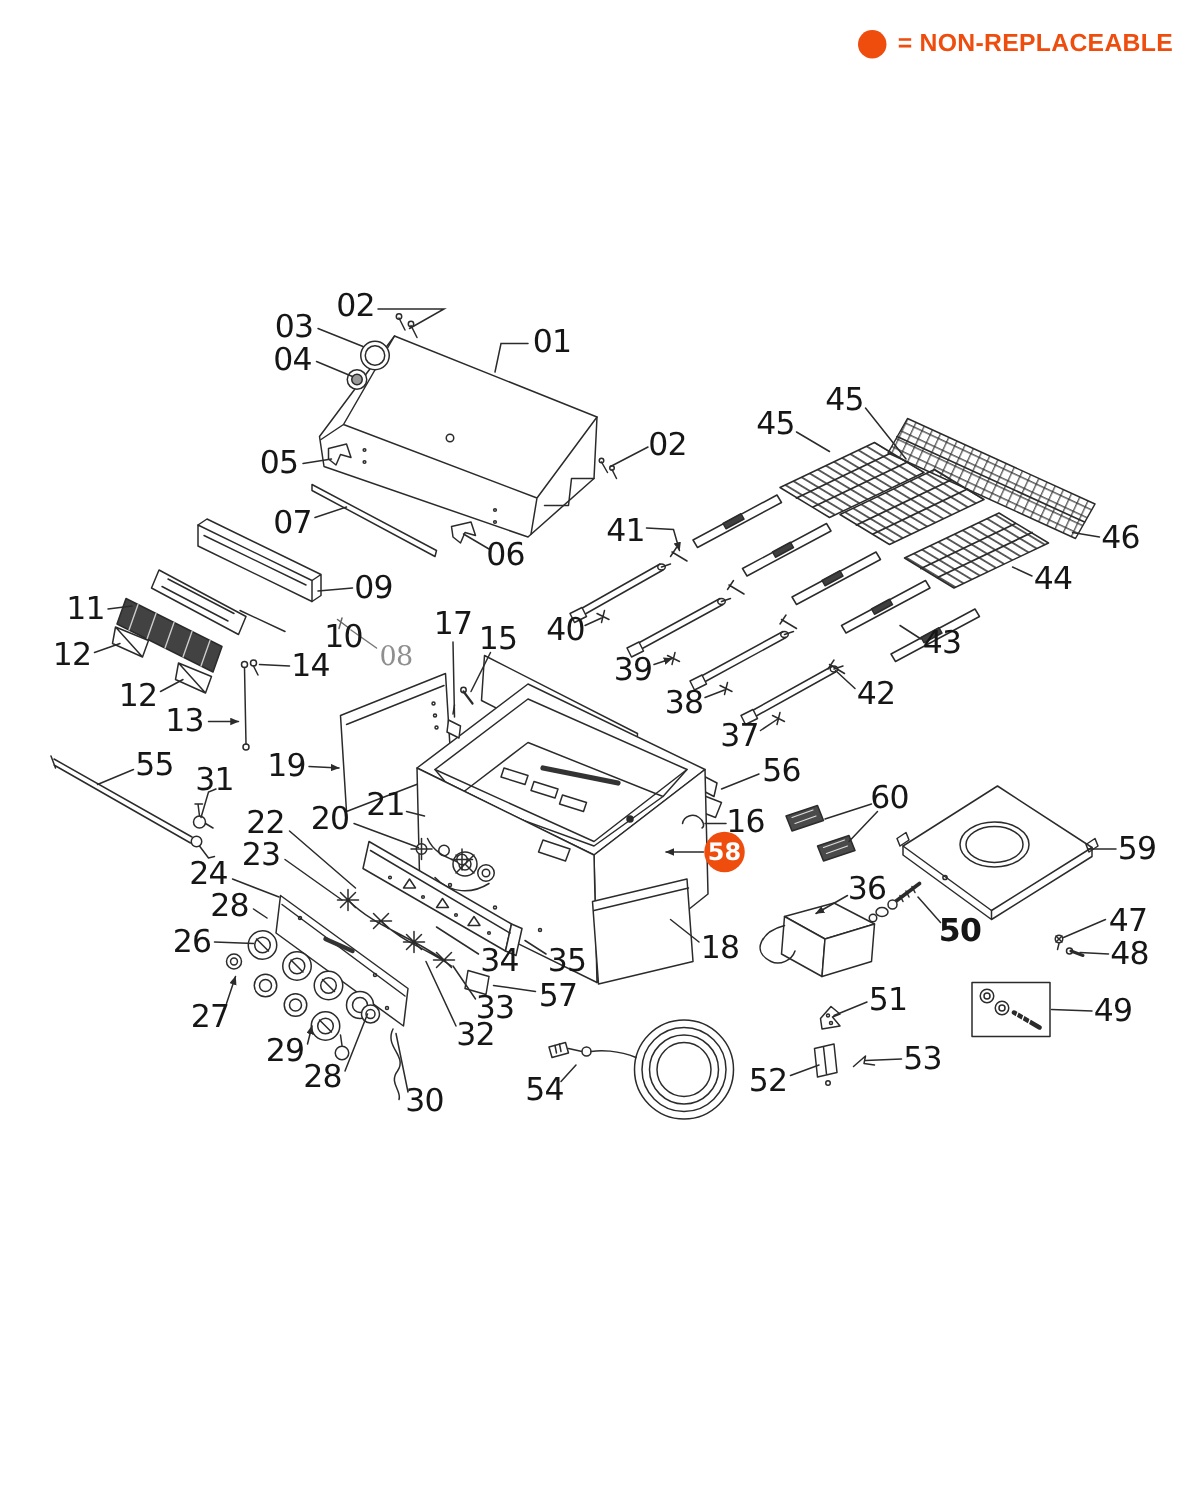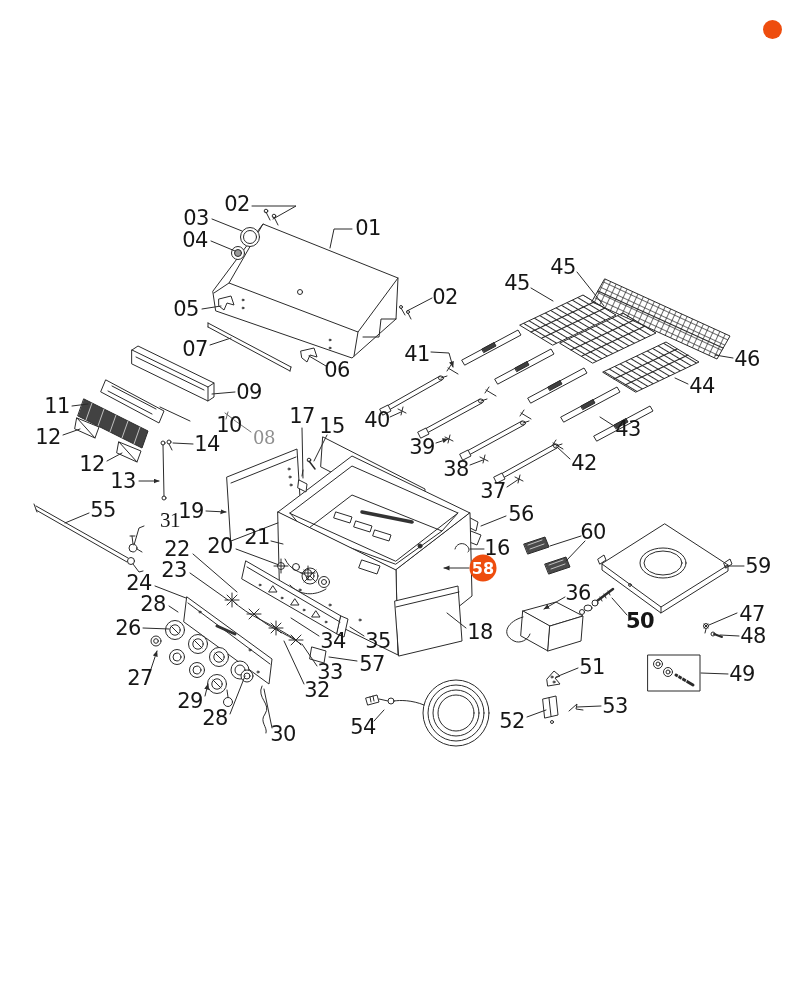--- a/index.html
+++ b/index.html
@@ -494,21 +494,21 @@
       <div class="part-label default" style="left: 257px; top: 537px;">21</div>
       <div class="part-label default" style="left: 177px; top: 549px;">22</div>
       <div class="part-label default" style="left: 174px; top: 570px;">23</div>
       <div class="part-label default" style="left: 139px; top: 583px;">24</div>
       <div class="part-label default" style="left: 153px; top: 604px;">28</div>
       <div class="part-label default" style="left: 128px; top: 628px;">26</div>
       <div class="part-label default" style="left: 140px; top: 678px;">27</div>
       <div class="part-label default" style="left: 215px; top: 718px;">28</div>
       <div class="part-label default" style="left: 190px; top: 701px;">29</div>
       <div class="part-label default" style="left: 283px; top: 734px;">30</div>
-      <div class="part-label default" style="left: 170px; top: 520px; font-family: Liberation Serif, serif;">31</div>
+      <div class="part-label default" style="left: 143px; top: 520px;">31</div>
       <div class="part-label default" style="left: 317px; top: 690px;">32</div>
       <div class="part-label default" style="left: 330px; top: 672px;">33</div>
       <div class="part-label default" style="left: 333px; top: 641px;">34</div>
       <div class="part-label default" style="left: 378px; top: 641px;">35</div>
       <div class="part-label default" style="left: 578px; top: 593px;">36</div>
       <div class="part-label default" style="left: 493px; top: 491px;">37</div>
       <div class="part-label default" style="left: 456px; top: 469px;">38</div>
       <div class="part-label default" style="left: 422px; top: 447px;">39</div>
       <div class="part-label default" style="left: 377px; top: 420px;">40</div>
       <div class="part-label default" style="left: 417px; top: 354px;">41</div>
@@ -529,15 +529,16 @@
       <div class="part-label default" style="left: 103px; top: 510px;">55</div>
       <div class="part-label default" style="left: 521px; top: 514px;">56</div>
       <div class="part-label default" style="left: 372px; top: 664px;">57</div>
       <div class="part-label highlight" style="left: 483px; top: 568px;">58</div>
       <div class="part-label default" style="left: 758px; top: 566px;">59</div>
       <div class="part-label default" style="left: 593px; top: 532px;">60</div>
     </div>
 
   <div id="legend">
     <span class="dot"></span>
+    <span class="txt">= NON-REPLACEABLE</span>
   </div>
 
 </div>
 
 </body></html>

